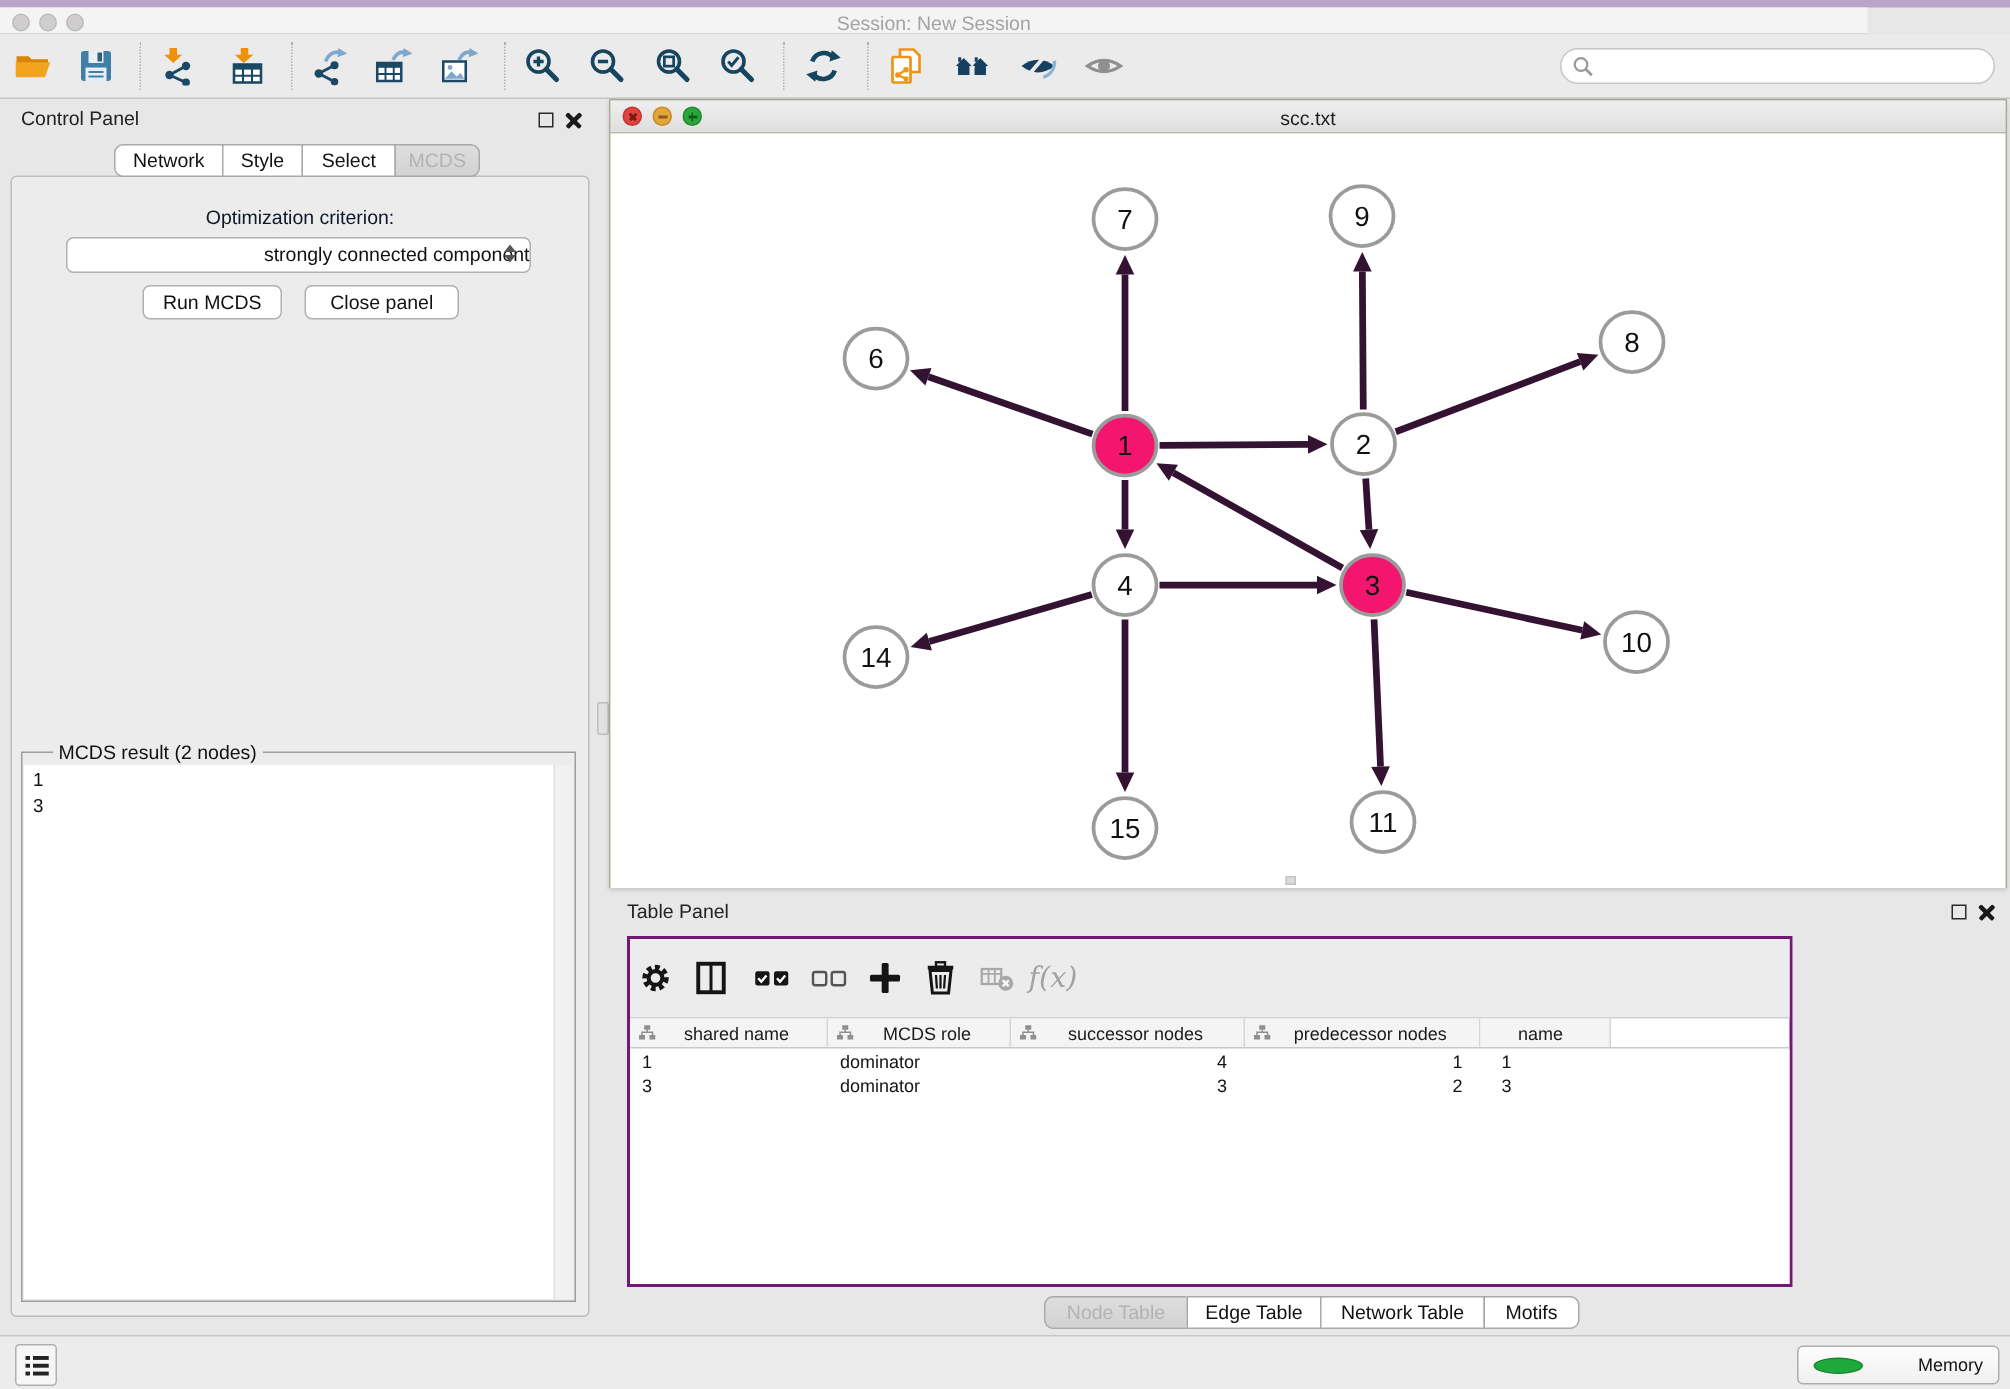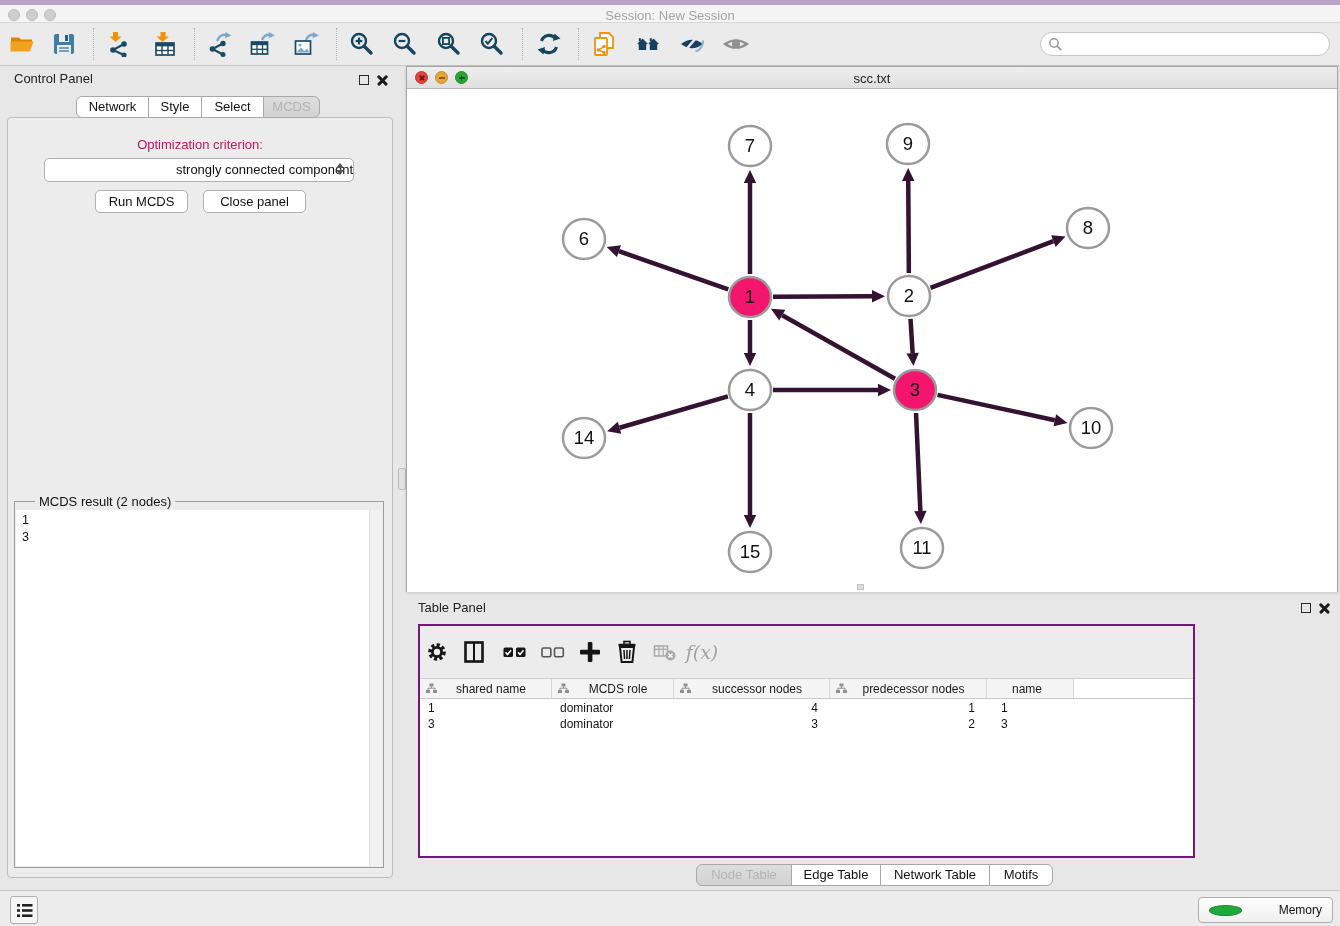--- a/index.html
+++ b/index.html
@@ -2,21 +2,21 @@
 <html><head>
 <meta charset="utf-8">
 <style>
   * { margin:0; padding:0; box-sizing:border-box; }
   html,body { width:1340px; height:926px; }
   body { font-family:"Liberation Sans","DejaVu Sans",sans-serif; background:#e7e7e7; }
   .app { position:relative; width:1340px; height:926px; overflow:hidden; background:#e7e7e7; }
 
   
   .accent-strip { position:absolute; left:0; top:0; width:1340px; height:5px; background:#bba4cc; }
-  .titlebar { position:absolute; left:0; top:5px; width:1340px; height:18px; background:#f5f4f5; border-bottom:1px solid #d8d8d8; }
+  .titlebar { position:absolute; left:0; top:5px; width:1245px; height:18px; background:#f5f4f5; border-bottom:1px solid #d8d8d8; }
   .tl-gray { position:absolute; top:4px; width:12px; height:12px; border-radius:50%; background:#cfcdce; border:1px solid #bdbabb; }
   .win-title { position:absolute; left:0; top:3px; width:100%; text-align:center; font-size:13px; color:#a5a2a3; }
 
   
   .toolbar { position:absolute; left:0; top:23px; width:1340px; height:43px; background:#ebebeb; border-bottom:1px solid #c6c6c6; }
   .tb-icon { position:absolute; top:4px; width:34px; height:34px; display:flex; align-items:center; justify-content:center; cursor:pointer; }
   .tb-sep { position:absolute; top:5px; height:32px; width:0; border-left:1px dotted #b2b2b2; }
   .searchbox { position:absolute; left:1040px; top:9px; width:290px; height:24px; background:#fff; border:1px solid #c6c6c6; border-radius:12px; display:flex; align-items:center; padding-left:7px; }
   .searchbox input { border:none; outline:none; flex:1; height:18px; font-size:12px; background:transparent; }
 
@@ -25,21 +25,21 @@
   .float-btn { position:absolute; width:10px; height:10px; border:1.6px solid #2a2a2a; background:transparent; cursor:pointer; }
   .close-btn { position:absolute; width:11px; height:11px; cursor:pointer; }
   .close-btn::before,.close-btn::after{ content:""; position:absolute; left:-1px; top:4.5px; width:13px; height:2.6px; background:#1a1a1a; border-radius:1px; }
   .close-btn::before{ transform:rotate(45deg);} .close-btn::after{ transform:rotate(-45deg);}
   .cp-body { position:absolute; left:7px; top:117px; width:386px; height:761px; background:#ececec; border:1px solid #bdbdbd; border-radius:4px; }
   .tabstrip { position:absolute; display:flex; z-index:5; }
   .tab { height:22px; line-height:20px; text-align:center; font-size:13px; color:#111; background:#fff; border:1px solid #a8a8a8; margin-left:-1px; cursor:pointer; }
   .tab:first-child { border-radius:6px 0 0 6px; margin-left:0; }
   .tab:last-child { border-radius:0 6px 6px 0; }
   .tab.active { background:linear-gradient(#dedede,#d2d2d2); color:#b3b3b3; }
-  .opt-label { position:absolute; left:0; top:137px; width:400px; text-align:center; font-size:13px; color:#be185d; }
+  .opt-label { position:absolute; left:0; top:137px; width:400px; text-align:center; font-size:13px; color:#0f172a; }
   .cp-select { position:absolute; left:44px; top:158px; width:310px; height:24px; background:#fff; border:1px solid #b0b0b0; border-radius:5px; font-size:13px; color:#111; line-height:22px; padding-left:10px; cursor:pointer;text-align:right; }
   .chevrons { position:absolute; right:9px; top:4px; display:flex; flex-direction:column; align-items:center; }
   .chev-up { width:0; height:0; border-left:4px solid transparent; border-right:4px solid transparent; border-bottom:5px solid #555; margin-bottom:2px; }
   .chev-dn { width:0; height:0; border-left:4px solid transparent; border-right:4px solid transparent; border-top:5px solid #555; }
   .cp-btn { position:absolute; top:190px; height:23px; background:#fff; border:1px solid #b0b0b0; border-radius:5px; font-size:13px; color:#111; text-align:center; line-height:21px; cursor:pointer; }
   .mcds-fieldset { position:absolute; left:14px; top:494px; width:370px; height:374px; border:1px solid #9e9e9e; }
   .mcds-fieldset legend { font-size:13px; color:#111; margin-left:20px; padding:0 4px; }
   .result-box { position:absolute; left:1px; top:1px; right:1px; bottom:1px; background:#fff; }
   .result-scroll { position:absolute; right:0; top:0; bottom:0; width:13px; background:#f1f1f1; border-left:1px solid #e0e0e0; }
   .result-line { font-size:12.5px; color:#111; line-height:17px; padding-left:6px; }

